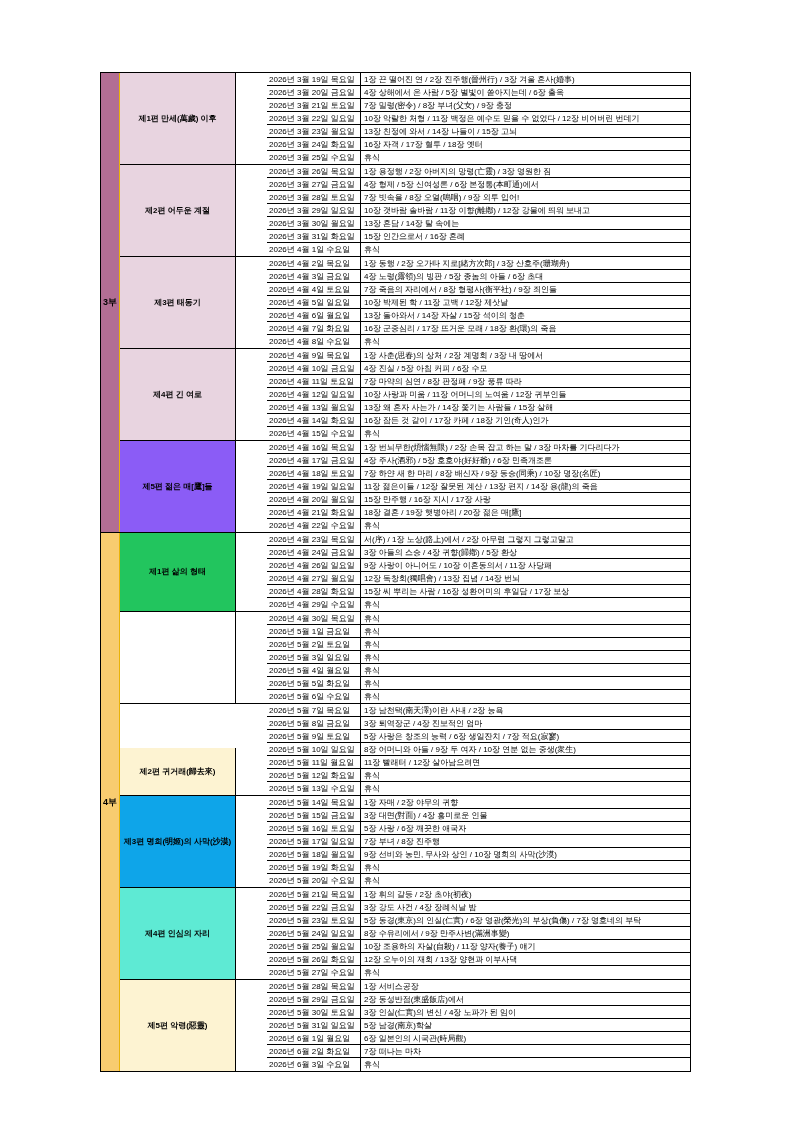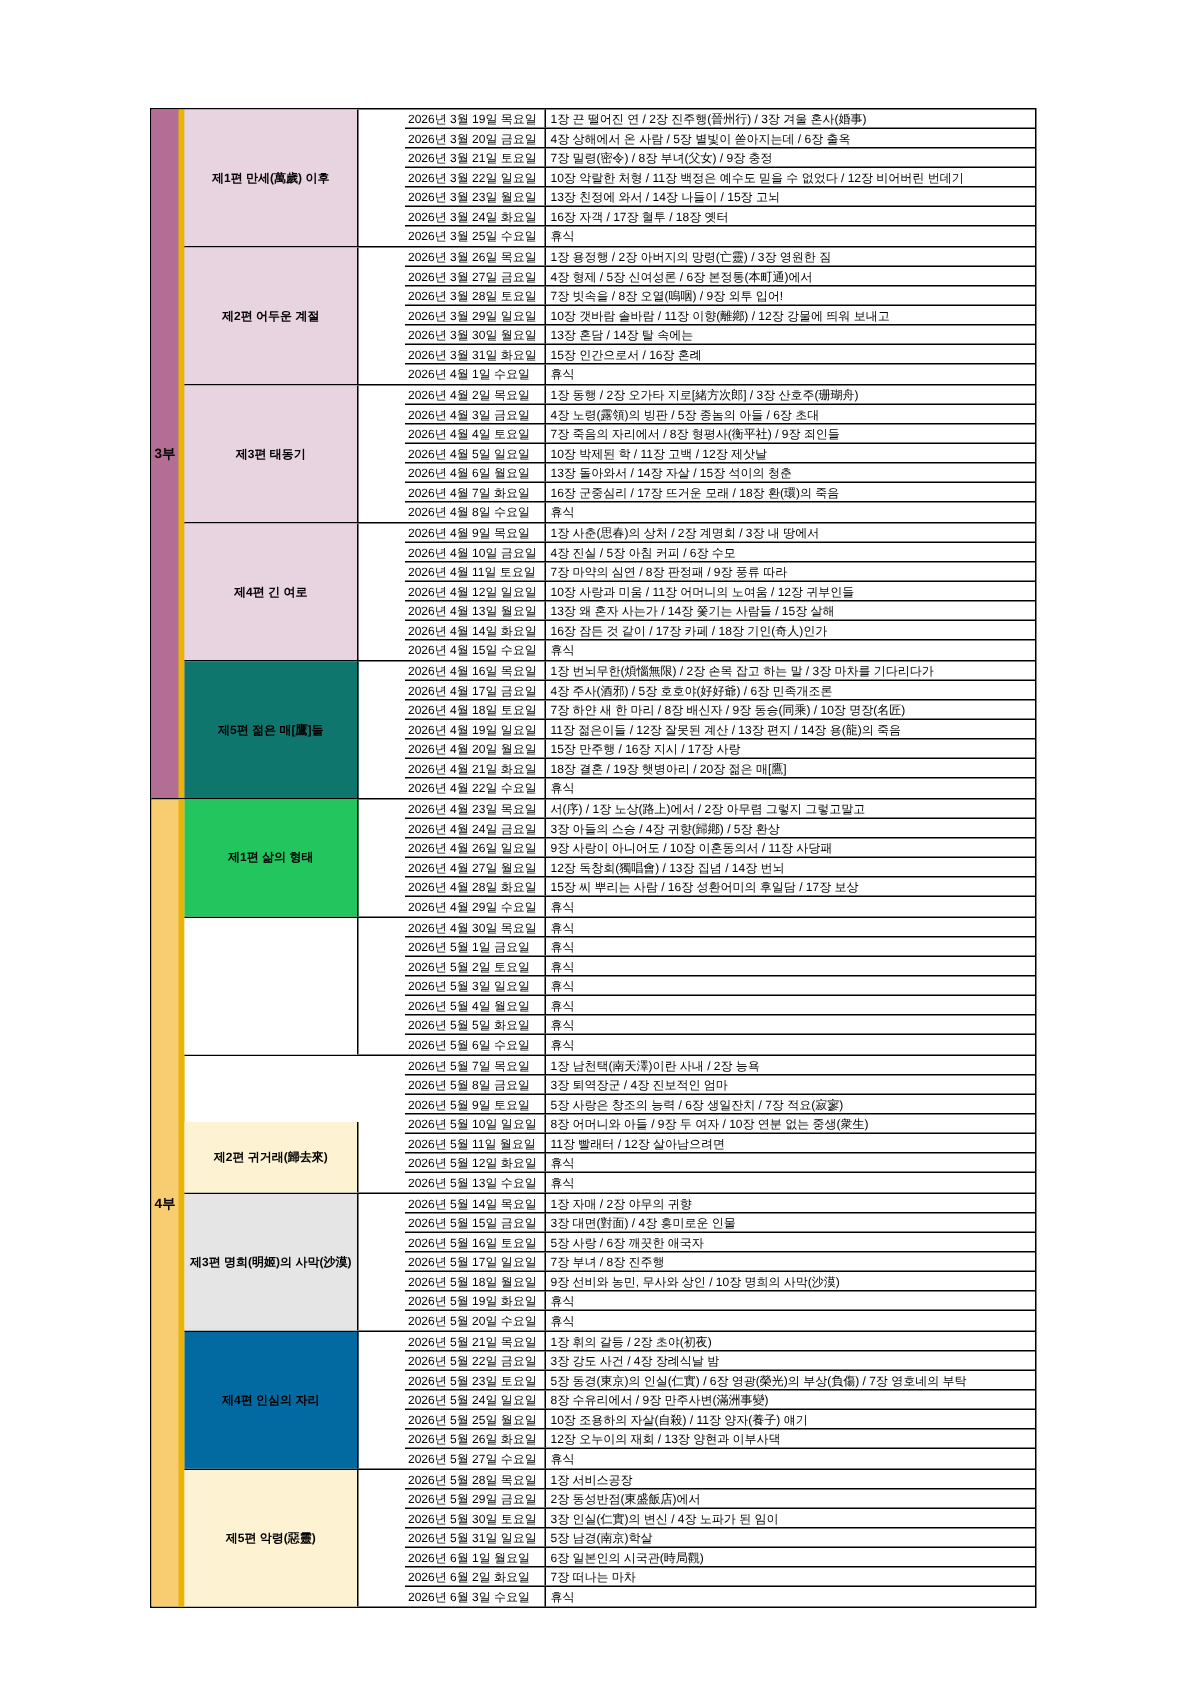--- a/index.html
+++ b/index.html
@@ -8,21 +8,21 @@
     font-family:"Liberation Sans","DejaVu Sans",sans-serif;color:#000;
   }
   .page{position:absolute;inset:0;background:#fff;}
   .table{
     position:absolute;left:100px;top:72px;width:589px;
     border:1.5px solid #000;background:#fff;
   }
   .part{display:flex;border-bottom:1.5px solid #000;}
   .part:last-child{border-bottom:none;}
   .band{
-    width:18px;flex:0 0 18px;border-right:4px solid #eab308;
+    width:18px;flex:0 0 18px;border-right:1px solid #eab308;
     display:flex;align-items:center;justify-content:center;
     font-size:9px;font-weight:bold;
   }
   .sections{flex:1;display:flex;flex-direction:column;min-width:0;}
   .section{display:flex;border-bottom:1px solid #000;}
   .section:last-child{border-bottom:none;}
   .stitle{
     width:116px;flex:0 0 116px;border-right:1px solid #000;
     display:flex;align-items:center;justify-content:center;
     font-size:8px;font-weight:bold;text-align:center;line-height:10px;
@@ -175,21 +175,21 @@
                 <div class="date">2026년 4월 14일 화요일</div>
                 <div class="content">16장 잠든 것 같이 / 17장 카페 / 18장 기인(奇人)인가</div>
               </div>
               <div class="row">
                 <div class="date">2026년 4월 15일 수요일</div>
                 <div class="content">휴식</div>
               </div>
             </div>
           </div>
           <div class="section">
-            <div class="stitle" style="background: #0f766e;">제5편 젊은 매[鷹]들</div>
+            <div class="stitle" style="background: #8b5cf6;">제5편 젊은 매[鷹]들</div>
             <div class="rows">
               <div class="row">
                 <div class="date">2026년 4월 16일 목요일</div>
                 <div class="content">1장 번뇌무한(煩惱無限) / 2장 손목 잡고 하는 말 / 3장 마차를 기다리다가</div>
               </div>
               <div class="row">
                 <div class="date">2026년 4월 17일 금요일</div>
                 <div class="content">4장 주사(酒邪) / 5장 호호야(好好爺) / 6장 민족개조론</div>
               </div>
               <div class="row">
@@ -308,21 +308,21 @@
                 <div class="date">2026년 5월 12일 화요일</div>
                 <div class="content">휴식</div>
               </div>
               <div class="row">
                 <div class="date">2026년 5월 13일 수요일</div>
                 <div class="content">휴식</div>
               </div>
             </div>
           </div>
           <div class="section">
-            <div class="stitle" style="background: #e5e5e5;">제3편 명희(明姬)의 사막(沙漠)</div>
+            <div class="stitle" style="background: #0ea5e9;">제3편 명희(明姬)의 사막(沙漠)</div>
             <div class="rows">
               <div class="row">
                 <div class="date">2026년 5월 14일 목요일</div>
                 <div class="content">1장 자매 / 2장 야무의 귀향</div>
               </div>
               <div class="row">
                 <div class="date">2026년 5월 15일 금요일</div>
                 <div class="content">3장 대면(對面) / 4장 흥미로운 인물</div>
               </div>
               <div class="row">
@@ -341,21 +341,21 @@
                 <div class="date">2026년 5월 19일 화요일</div>
                 <div class="content">휴식</div>
               </div>
               <div class="row">
                 <div class="date">2026년 5월 20일 수요일</div>
                 <div class="content">휴식</div>
               </div>
             </div>
           </div>
           <div class="section">
-            <div class="stitle" style="background: #0369a1;">제4편 인심의 자리</div>
+            <div class="stitle" style="background: #5eead4;">제4편 인심의 자리</div>
             <div class="rows">
               <div class="row">
                 <div class="date">2026년 5월 21일 목요일</div>
                 <div class="content">1장 휘의 갈등 / 2장 초야(初夜)</div>
               </div>
               <div class="row">
                 <div class="date">2026년 5월 22일 금요일</div>
                 <div class="content">3장 강도 사건 / 4장 장례식날 밤</div>
               </div>
               <div class="row">

